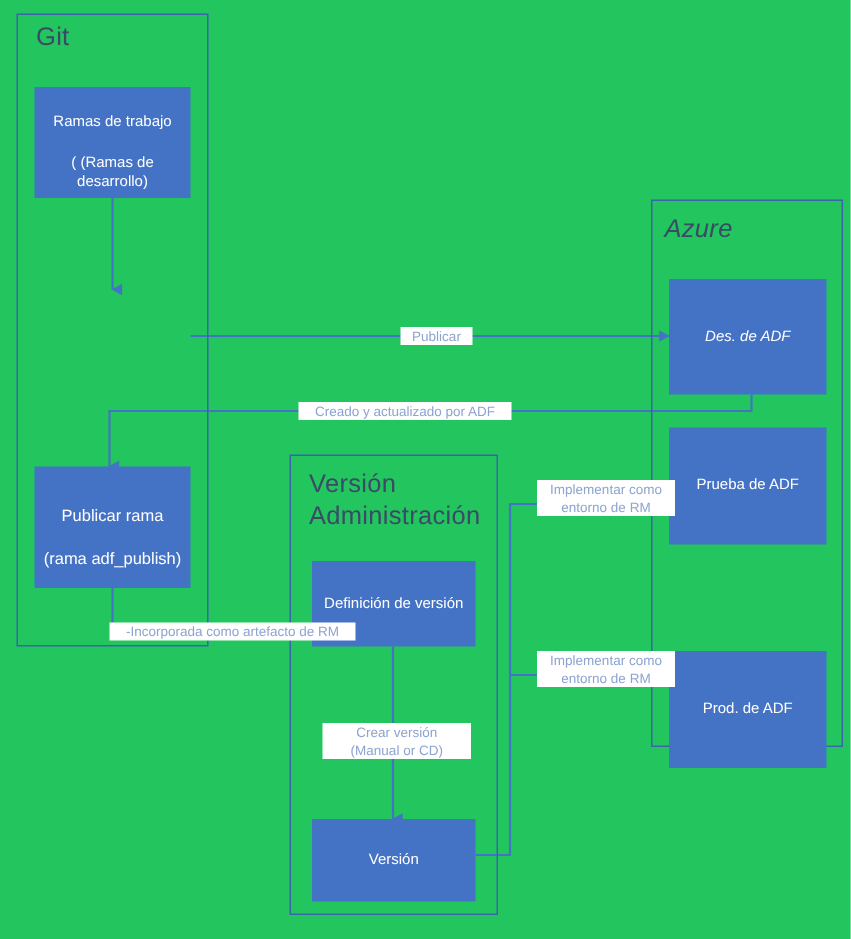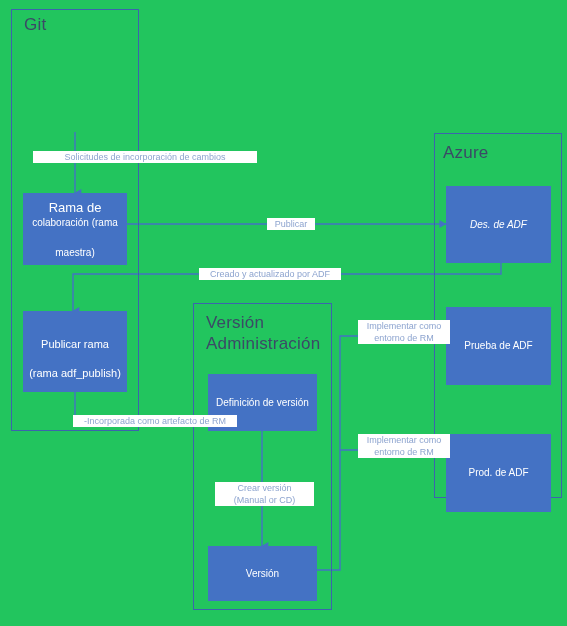--- a/index.html
+++ b/index.html
@@ -114,59 +114,57 @@
   </svg>
 
   <div class="group-box" style="left:8px; top:6px; width:128px; height:422px;"></div>
   <div class="group-title" style="left:21px; top:12px; width:100px;">Git</div>
 
   <div class="group-box" style="left:190px; top:300px; width:139px; height:307px;"></div>
   <div class="group-title" style="left:203px; top:310px; width:120px;">Versión
 Administración</div>
 
   <div class="group-box" style="left:431px; top:130px; width:128px; height:365px;"></div>
-  <div class="group-title" style="left:440px; top:140px; width:100px;">Azure</div>
+  <div class="group-title" style="left:440px; top:140px; width:100px;font-style:italic;">Azure</div>
 
-
-  <div class="node" style="left:20px; top:190px; width:104px; height:72px;">
-    <div class="node-label big">
-      <span>Rama de</span>
-      <span class="sub">colaboración (rama</span>
-      <span class="sub">maestra)</span>
+  <div class="node" style="left:20px; top:55px; width:104px; height:74px;">
+    <div class="node-label">
+      <span>Ramas de trabajo</span><br>
+      <span>( (Ramas de desarrollo)</span>
     </div>
   </div>
+
 
   <div class="node" style="left:20px; top:308px; width:104px; height:81px;">
     <div class="node-label" style="font-size:11px;">
       <span>Publicar rama</span><br>
       <span>(rama adf_publish)</span>
     </div>
   </div>
 
   <div class="node" style="left:205px; top:371px; width:109px; height:57px;">
     <div class="node-label">Definición de versión</div>
   </div>
 
   <div class="node" style="left:205px; top:543px; width:109px; height:55px;">
     <div class="node-label">Versión</div>
   </div>
 
   <div class="node" style="left:443px; top:183px; width:105px; height:77px;font-style:italic;">
     <div class="node-label">Des. de ADF</div>
   </div>
 
-  <div class="node" style="left:443px; top:304px; width:105px; height:78px;">
+  <div class="node" style="left:443px; top:282px; width:105px; height:78px;">
     <div class="node-label">Prueba de ADF</div>
   </div>
 
   <div class="node" style="left:443px; top:408px; width:105px; height:78px;margin-top:23px;">
     <div class="node-label">Prod. de ADF</div>
   </div>
 
-  <div class="edge-label" style="left:30px; top:148px; width:220px;">Solicitudes de incorporación de cambios</div>
 
   <div class="edge-label" style="left:264px; top:215px; width:44px;">Publicar</div>
 
   <div class="edge-label" style="left:196px; top:265px; width:138px;">Creado y actualizado por ADF</div>
 
   <div class="edge-label left" style="left:70px; top:412px; width:160px;">-Incorporada como artefacto de RM</div>
 
   <div class="edge-label" style="left:212px; top:479px; width:95px;">Crear versión
 (Manual or CD)</div>
 

